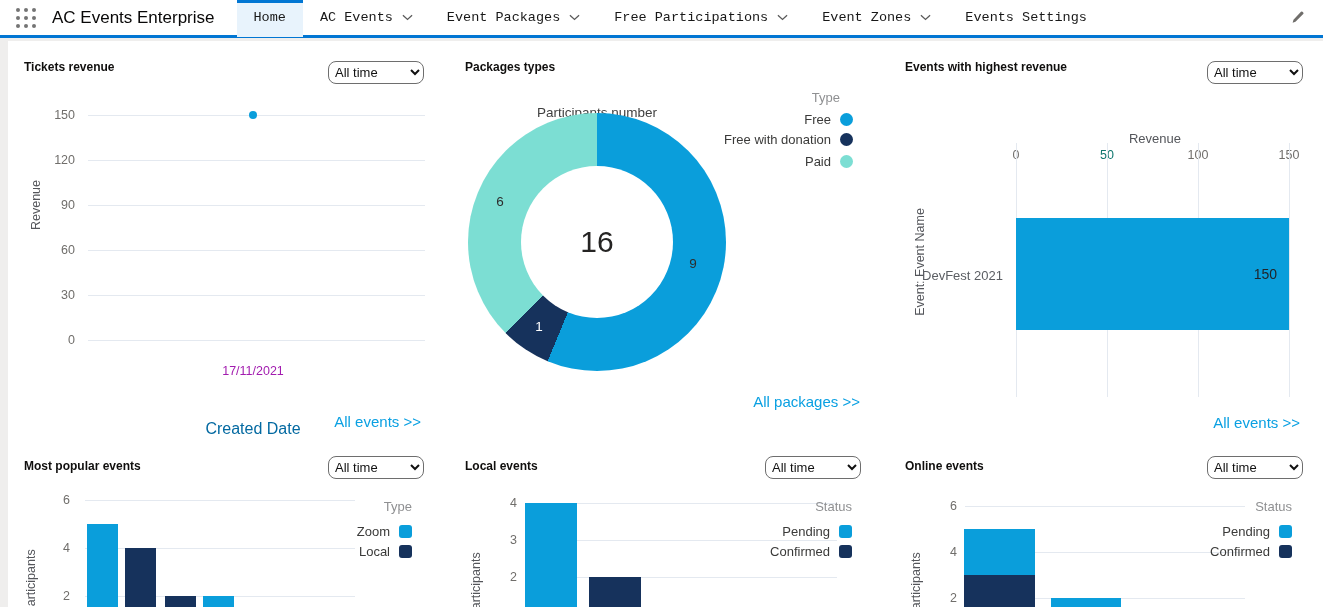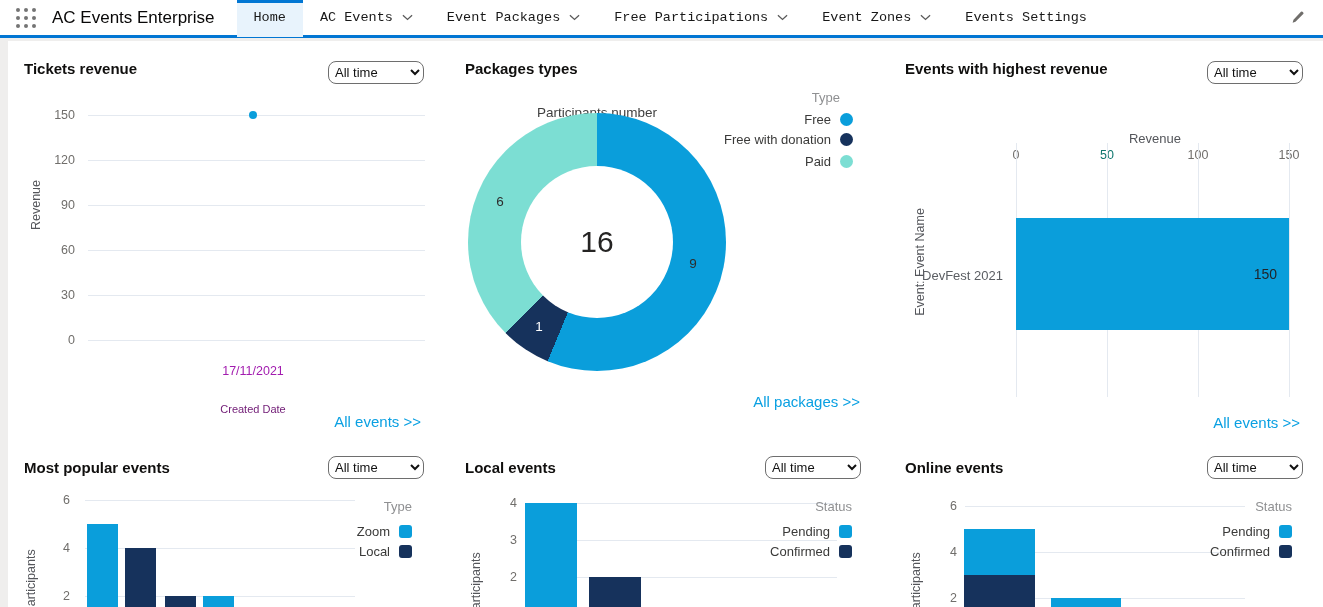--- a/index.html
+++ b/index.html
@@ -15,21 +15,21 @@
   .tabs { display:flex; height:38px; margin-left:22px;font-family:Liberation Mono, monospace; }
   .tab { position:relative; display:flex; align-items:center; gap:9px; padding:0 17px; height:38px;
          font-size:13.5px; color:#181818; cursor:pointer; white-space:nowrap; }
   .tab.active { background:#e8f3fc; }
   .tab.active::before { content:''; position:absolute; left:0; top:0; right:0; height:4px; background:#0176d3; }
   .edit { margin-left:auto; margin-right:18px; cursor:pointer; display:flex; }
 
   
   .content { position:absolute; left:8px; top:41px; right:0; bottom:0; background:#fff; }
   .panel { position:absolute; background:#fff; overflow:hidden; }
-  .ptitle { position:absolute; font-size:15px; font-weight:700; color:#100f0e; white-space:nowrap; }
+  .ptitle { position:absolute; font-size:12px; font-weight:700; color:#100f0e; white-space:nowrap; }
   .filter { position:absolute; }
   .filter select { width:96px; height:23px; font:13px "Liberation Sans",sans-serif; border:1px solid #6e6e6e;
                    border-radius:8px; background:#fff; color:#111; padding:0 2px; }
   .plink { position:absolute; font-size:15px; color:#0aa0e2; cursor:pointer; white-space:nowrap; text-decoration:none; }
   .vlabel { position:absolute; transform:translate(-50%,-50%) rotate(-90deg); white-space:nowrap;
             font-size:12.5px; color:#54565b; }
   .clabel { position:absolute; transform:translate(-50%,-50%); white-space:nowrap;margin-top:24px; }
   .ytick { position:absolute; width:45px; text-align:right; font-size:12.5px; color:#706e6b;
            transform:translateY(-50%); }
   .gh { position:absolute; height:1px; background:#e4e9f0; }
@@ -129,21 +129,21 @@
     <span class="ytick" style="left:22px;top:248px">30</span>
     <span class="ytick" style="left:22px;top:293px">0</span>
     <i class="gh" style="left:80px;top:68px;width:337px"></i>
     <i class="gh" style="left:80px;top:113px;width:337px"></i>
     <i class="gh" style="left:80px;top:158px;width:337px"></i>
     <i class="gh" style="left:80px;top:203px;width:337px"></i>
     <i class="gh" style="left:80px;top:248px;width:337px"></i>
     <i class="gh" style="left:80px;top:293px;width:337px"></i>
     <span class="dot" style="left:245px;top:68px"></span>
     <span class="clabel" style="left:245px;top:300px;font-size:12.5px;color:#a21caf">17/11/2021</span>
-    <span class="clabel" style="left:245px;top:338px;font-size:11px;color:#701a75">Created Date</span>
+    <span class="clabel" style="left:245px;top:358px;font-size:16px;color:#0369a1">Created Date</span>
     <a class="plink" style="right:29px;top:366px">All events &gt;&gt;</a>
   </section>
 
   <section class="panel" style="left:447px;top:6px;width:430px;height:393px">
     <h2 class="ptitle" style="left:10px;top:13px">Packages types</h2>
     <span class="clabel" style="left:142px;top:41px;font-size:13.5px;color:#3f3f3f">Participants number</span>
     <div class="donut" style="left:13px;top:66px;width:258px;height:258px"></div>
     <div class="hole" style="left:66px;top:119px;width:152px;height:152px">
       <span>16</span>
     </div>

